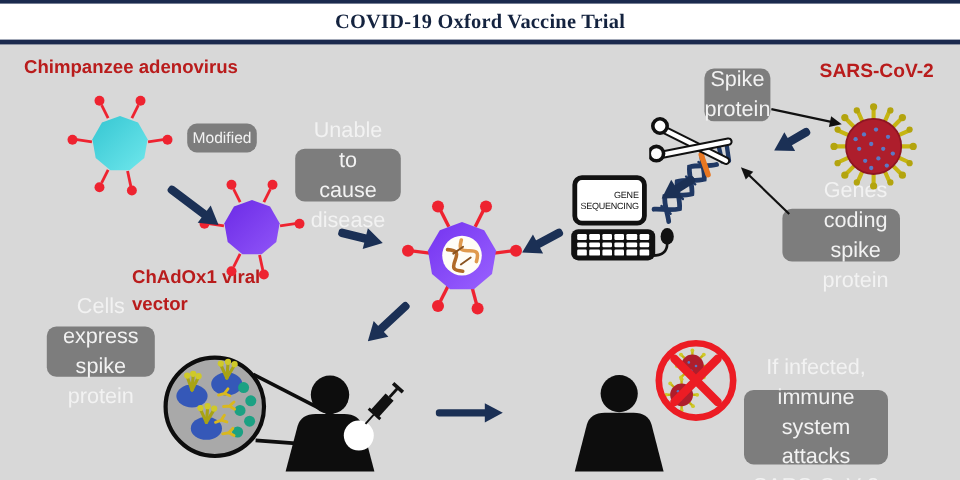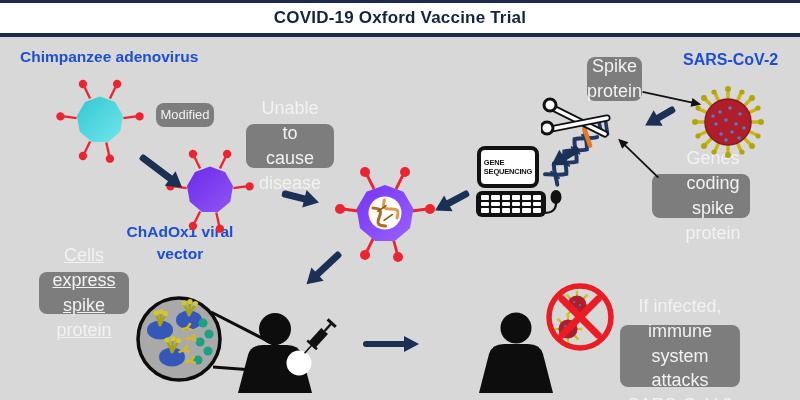--- a/index.html
+++ b/index.html
@@ -1,34 +1,34 @@
 <!DOCTYPE html>
 <html><head>
 <meta charset="utf-8">
 <style>
   html,body{margin:0;padding:0;}
   #canvas{position:relative;width:800px;height:400px;background:#d8d8d8;overflow:hidden;
           font-family:"Liberation Sans",sans-serif;}
   
-  #header{position:absolute;left:0;top:0;width:800px;height:33px;background:#ffffff;border-top:3px solid #1b2a4e;}
+  #header{position:absolute;left:0;top:0;width:800px;height:33px;background:#ffffff;border-top:3px solid #1b2a4e;font-family:Liberation Serif, serif;}
   #title{position:absolute;left:0;top:5px;width:800px;text-align:center;font-size:17px;font-weight:bold;color:#14233f;letter-spacing:.2px;}
   #header-rule{position:absolute;left:0;top:33px;width:800px;height:4px;background:#1b2a4e;}
   
-  .navlabel{position:absolute;color:#1d4ed8;font-weight:bold;font-size:15.5px;line-height:1.45;text-align:center;white-space:pre-line;}
+  .navlabel{position:absolute;color:#b91c1c;font-weight:bold;font-size:15.5px;line-height:1.45;text-align:left;white-space:pre-line;}
   
   .callout{position:absolute;background:#7d7d7d;color:#f2f2f2;border-radius:8px;font-size:18px;line-height:1.38;
            text-align:center;white-space:pre-line;display:flex;align-items:center;justify-content:center;
            box-sizing:border-box;padding:2px 6px;}
   .abs{position:absolute;}
   .arrow{position:absolute;transform-origin:3px 11px;}
   .tarrow{position:absolute;transform-origin:2px 6px;}
   
   #seq-screen{position:absolute;left:477px;top:146px;width:62px;height:42px;background:#ffffff;border:4px solid #111;
               border-radius:8px;box-sizing:border-box;display:flex;align-items:center;justify-content:center;}
-  #seq-screen-text{font-size:7.5px;font-weight:bold;color:#111;line-height:1.2;text-align:left;white-space:pre-line;letter-spacing:-0.2px;}
+  #seq-screen-text{font-size:7.5px;font-weight:normal;color:#111;line-height:1.2;text-align:right;white-space:pre-line;letter-spacing:-0.2px;}
   #seq-keyboard{position:absolute;left:476px;top:191px;width:70px;height:26px;background:#111;border-radius:6px;
                 display:grid;grid-template-columns:repeat(6,1fr);gap:2px;padding:4px 5px;box-sizing:border-box;}
   #seq-keyboard i{background:#fff;border-radius:1px;display:block;}
 </style>
 </head>
 <body>
 
 <div id="canvas">
 
   <div id="header">
@@ -41,21 +41,21 @@
 vector</div>
   <div class="navlabel" style="left:683px;top:48px;font-size:16px;">SARS-CoV-2</div>
 
   <div class="callout" style="left:156px;top:103px;width:58px;height:24px;font-size:13px;">Modified</div>
   <div class="callout" style="left:246px;top:124px;width:88px;height:44px;">Unable to
 cause disease</div>
   <div class="callout" style="left:587px;top:57px;width:55px;height:44px;">Spike
 protein</div>
   <div class="callout" style="left:652px;top:174px;width:98px;height:44px;padding-left:30px;">Genes coding
 spike protein</div>
-  <div class="callout" style="left:39px;top:272px;width:90px;height:42px;text-decoration:underline;">Cells express
+  <div class="callout" style="left:39px;top:272px;width:90px;height:42px;">Cells express
 spike protein</div>
   <div class="callout" style="left:620px;top:325px;width:120px;height:62px;">If infected, immune
 system attacks
 SARS-CoV-2</div>
 
   <svg class="abs" style="left:55px;top:75px;" width="90" height="90" viewBox="0 0 100 100">
     <defs>
         <linearGradient id="gCyan" x1="0" y1="0" x2="1" y2="1">
       <stop offset="0" stop-color="#35c6d2"></stop>
           <stop offset="1" stop-color="#6fe7ec"></stop>

